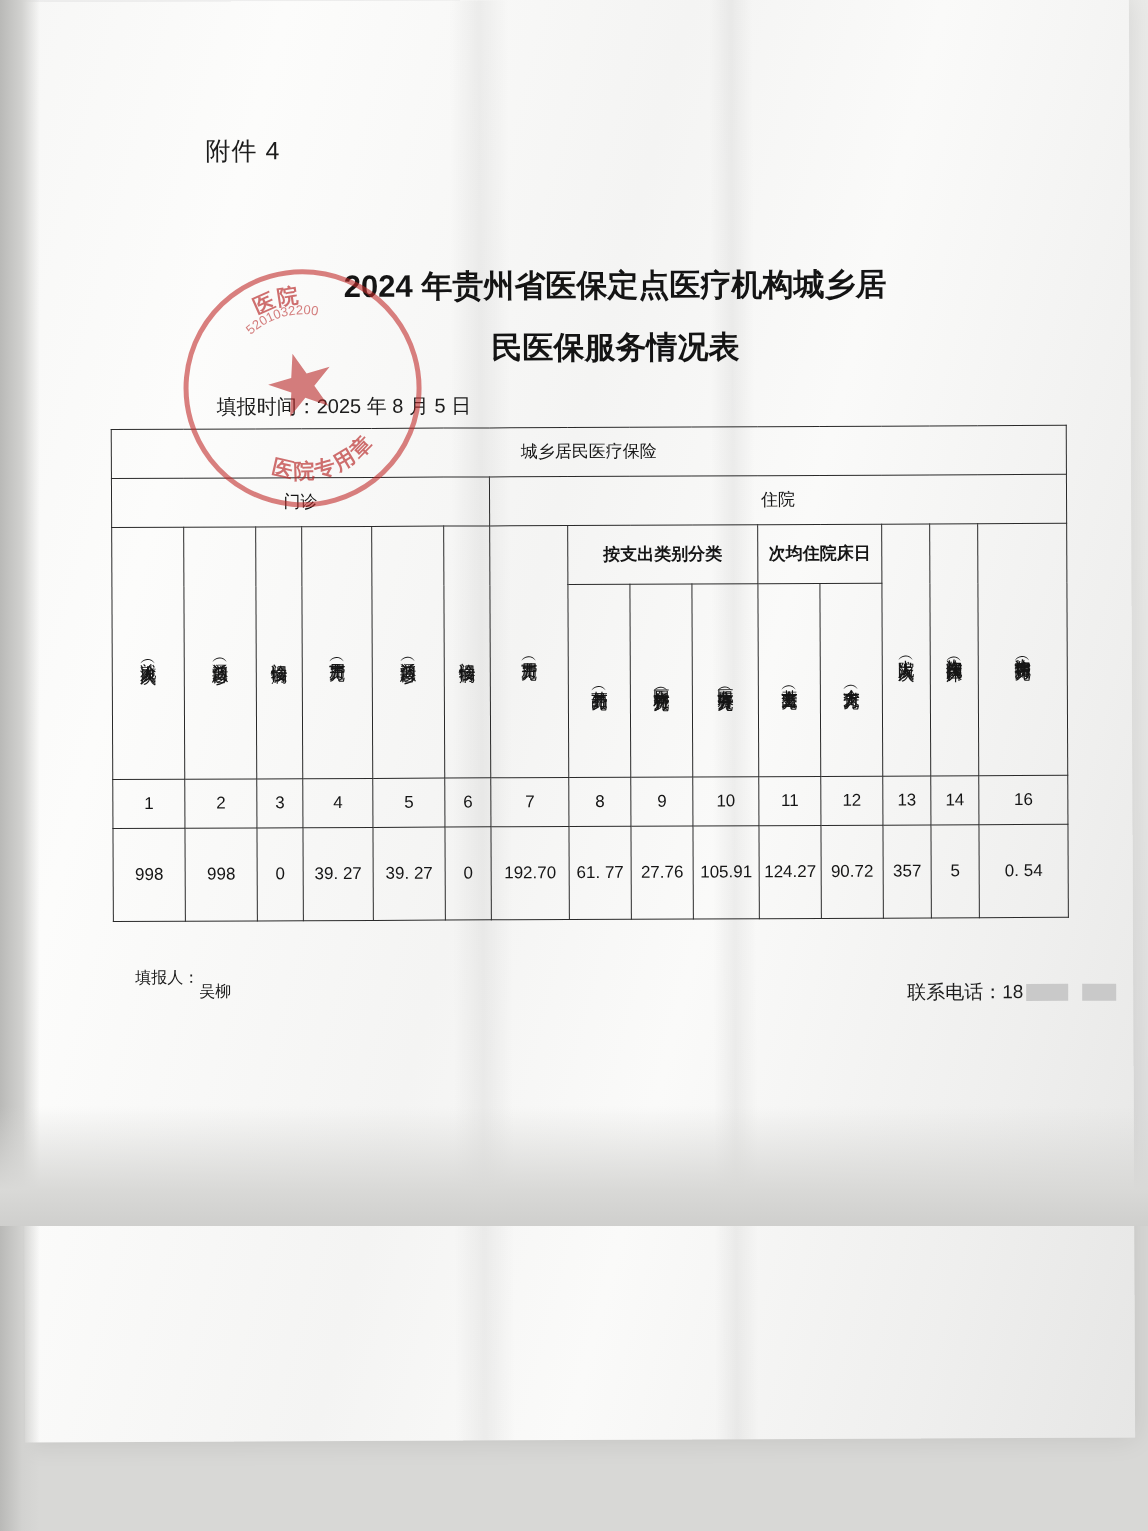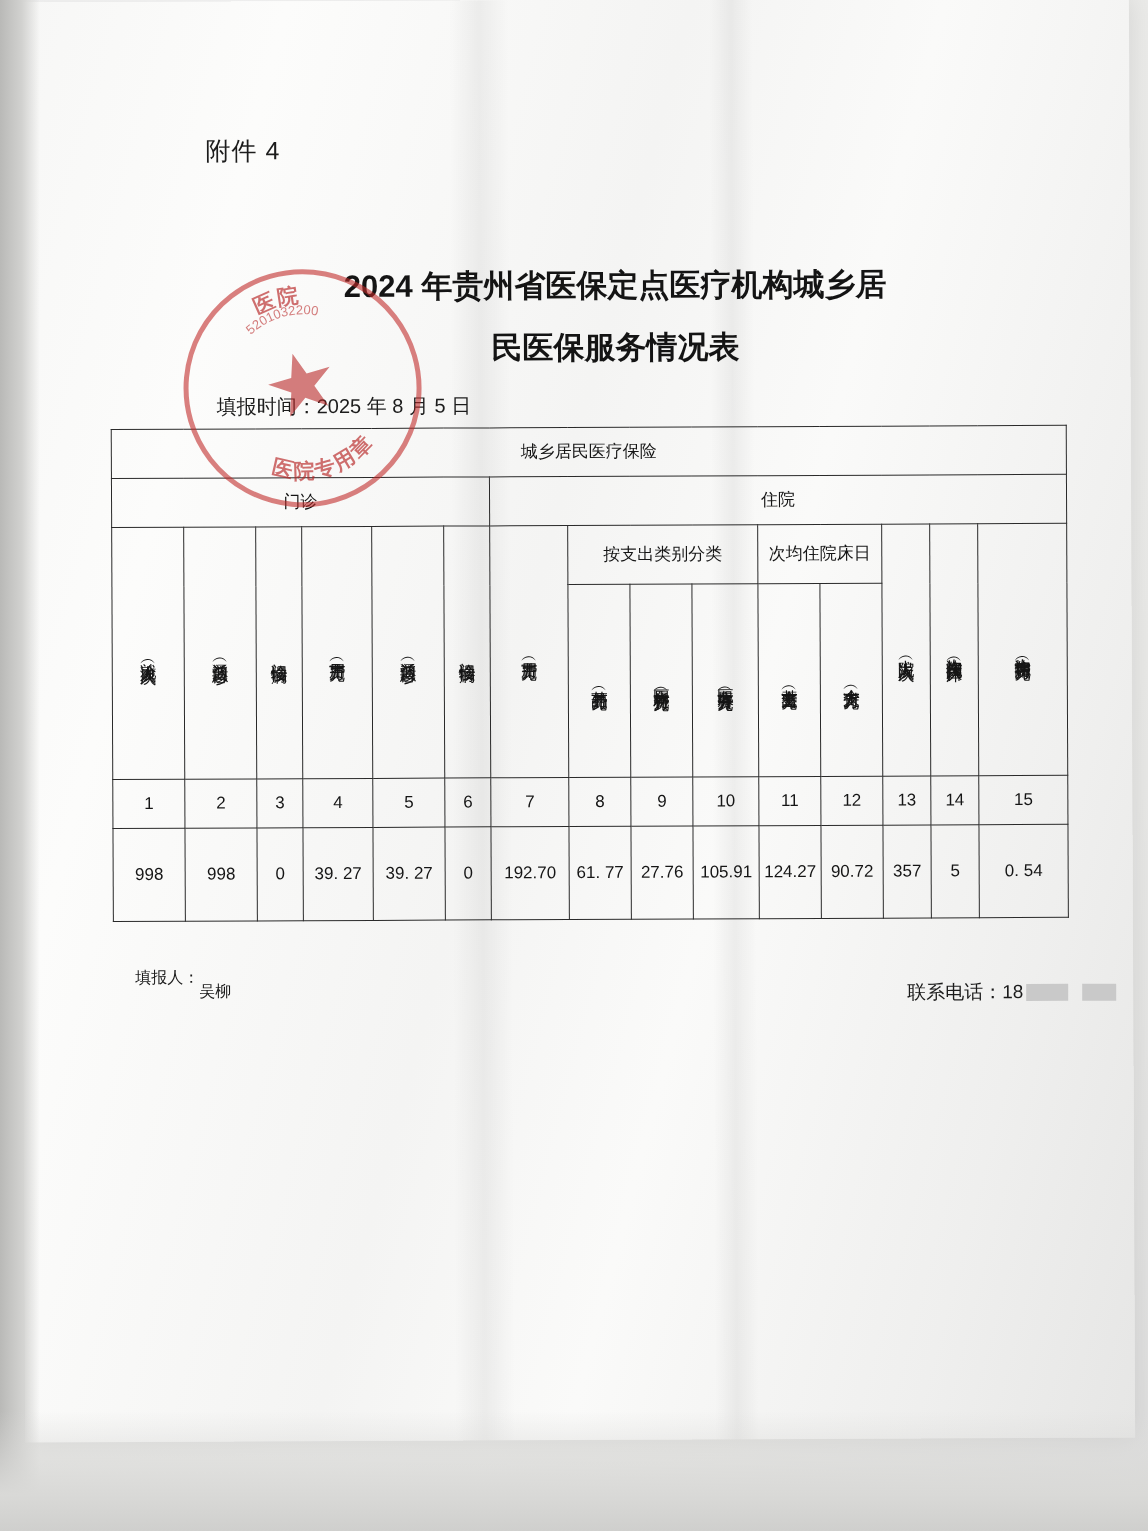--- a/index.html
+++ b/index.html
@@ -13,21 +13,21 @@
     font-family: "Liberation Sans", sans-serif;
     overflow: hidden;
     position: relative;
   }
   
   #paper {
     position: absolute;
     left: 0px;
     top: 0px;
     width: 1148px;
-    height: 1531px;
+    height: 1226px;
     background:
       radial-gradient(ellipse at 20% 10%, #fbfbfb 0%, #f3f3f2 40%, #e9e9e7 75%, #dedede 100%);
   }
   #sheet {
     position: absolute;
     left: 22px;
     top: 0px;
     width: 1110px;
     height: 1440px;
     background:
@@ -105,21 +105,21 @@
     text-align: center;
     vertical-align: middle;
     font-size: 17px;
     color: #151515;
     padding: 2px 1px;
     line-height: 1.18;
   }
   td.big { font-size: 19px; }
   td.tall { height: 44px; }
   td.hdr-row2 { height: 44px; font-size: 19px; }
-  td.group { height: 54px; font-size: 18px; }
+  td.group { height: 54px; font-size: 18px; font-weight: bold; }
   td.colhdr { height: 188px; font-size: 16.5px; }
   td.num-row { height: 44px; font-size: 19px; }
   td.data-row { height: 88px; font-size: 19px; }
   .vwrap {
     display: flex;
     align-items: center;
     justify-content: center;
     height: 100%;
   }
   .vtxt {
@@ -329,21 +329,21 @@
             <td class="num-row">5</td>
             <td class="num-row">6</td>
             <td class="num-row">7</td>
             <td class="num-row">8</td>
             <td class="num-row">9</td>
             <td class="num-row">10</td>
             <td class="num-row">11</td>
             <td class="num-row">12</td>
             <td class="num-row">13</td>
             <td class="num-row">14</td>
-            <td class="num-row">15</td>
+            <td class="num-row">16</td>
           </tr>
           <tr>
             <td class="data-row">998</td>
             <td class="data-row">998</td>
             <td class="data-row">0</td>
             <td class="data-row">39. 27</td>
             <td class="data-row">39. 27</td>
             <td class="data-row">0</td>
             <td class="data-row">192.70</td>
             <td class="data-row">61. 77</td>

